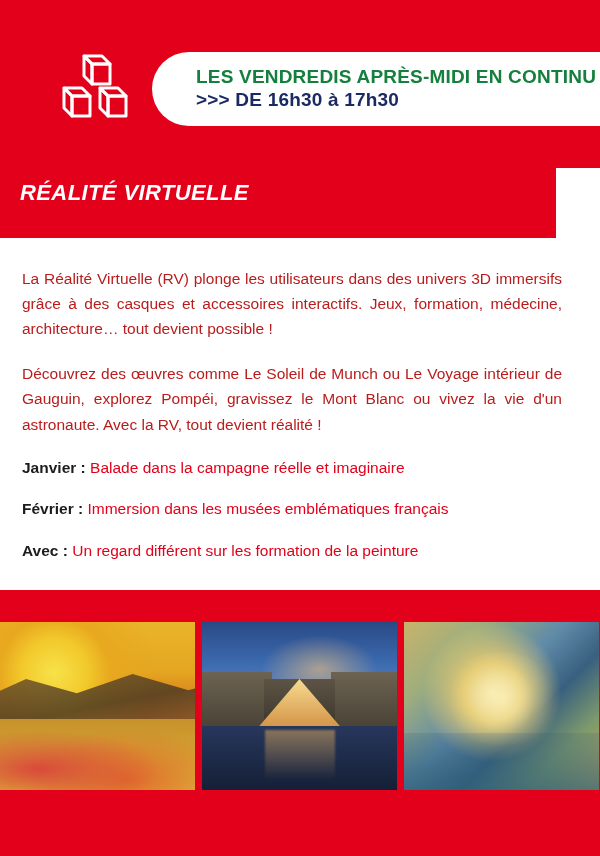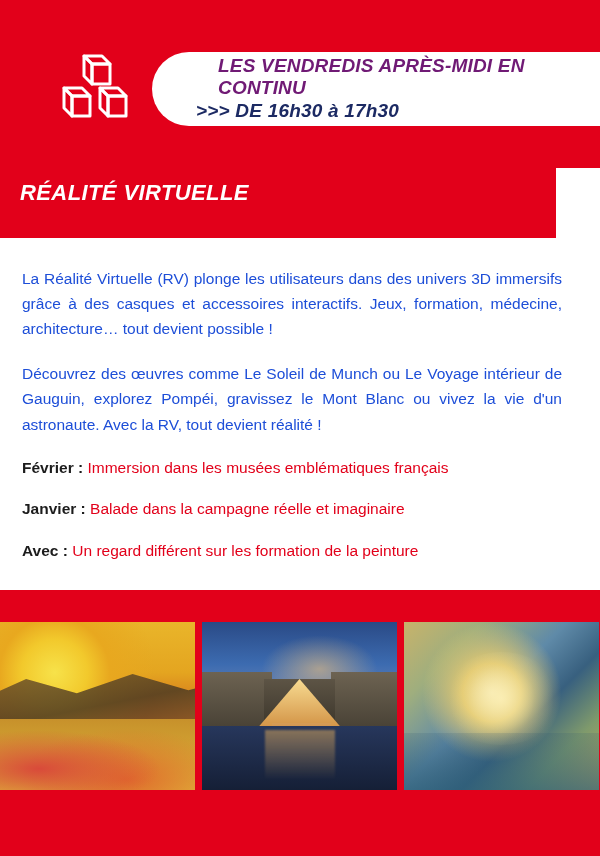--- a/index.html
+++ b/index.html
@@ -46,35 +46,32 @@
     background: #ffffff;
     border-top-left-radius: 37px;
     border-bottom-left-radius: 37px;
     display: flex;
     flex-direction: column;
     justify-content: center;
     padding-left: 44px;
     box-sizing: border-box;
   }
   .banner-line1 {
-    color: #701a75;
+    color: #15803d;
     font-weight: bold;
     font-size: 19px;
     letter-spacing: 0.2px;
     line-height: 1.15;
-    font-style: italic;
-    margin-left: 22px;
   }
   .banner-line2 {
     color: #1c2a63;
     font-weight: bold;
     font-size: 19px;
     letter-spacing: 0.2px;
     line-height: 1.3;
-    font-style: italic;
   }
 
   
   .title-band {
     position: relative;
     width: 556px;
     height: 70px;
     background: #e2001a;
     box-sizing: border-box;
   }
@@ -92,21 +89,21 @@
   
   .content {
     position: relative;
     width: 600px;
     background: #ffffff;
     padding: 28px 22px 10px 22px;
     box-sizing: border-box;
   }
 
   .para {
-    color: #1d4ed8;
+    color: #b91c1c;
     font-size: 15.5px;
     line-height: 1.62;
     margin: 0 0 20px 0;
     text-align: justify;
     max-width: 540px;
   }
 
   .month-line {
     margin: 0 0 20px 0;
     font-size: 15.5px;
@@ -297,25 +294,25 @@
 
   <div class="title-band">
     <div class="section-title">RÉALITÉ VIRTUELLE</div>
   </div>
 
   <div class="content">
     <p class="para">La Réalité Virtuelle (RV) plonge les utilisateurs dans des univers 3D immersifs grâce à des casques et accessoires interactifs. Jeux, formation, médecine, architecture… tout devient possible !</p>
     <p class="para">Découvrez des œuvres comme Le Soleil de Munch ou Le Voyage intérieur de Gauguin, explorez Pompéi, gravissez le Mont Blanc ou vivez la vie d'un astronaute. Avec la RV, tout devient réalité !</p>
 
     <p class="month-line">
+      <span class="month-name">Janvier</span><span class="month-colon"> : </span><span class="month-desc">Balade dans la campagne réelle et imaginaire</span>
+    </p>
+
+    <p class="month-line">
       <span class="month-name">Février</span><span class="month-colon"> : </span><span class="month-desc">Immersion dans les musées emblématiques français</span>
-    </p>
-
-    <p class="month-line">
-      <span class="month-name">Janvier</span><span class="month-colon"> : </span><span class="month-desc">Balade dans la campagne réelle et imaginaire</span>
     </p>
 
     <p class="month-line">
       <span class="month-name">Avec</span><span class="month-colon"> : </span><span class="month-desc">Un regard différent sur les formation de la peinture</span>
     </p>
   </div>
 
   <div class="bottom-band">
     <div class="photo-strip">
 

